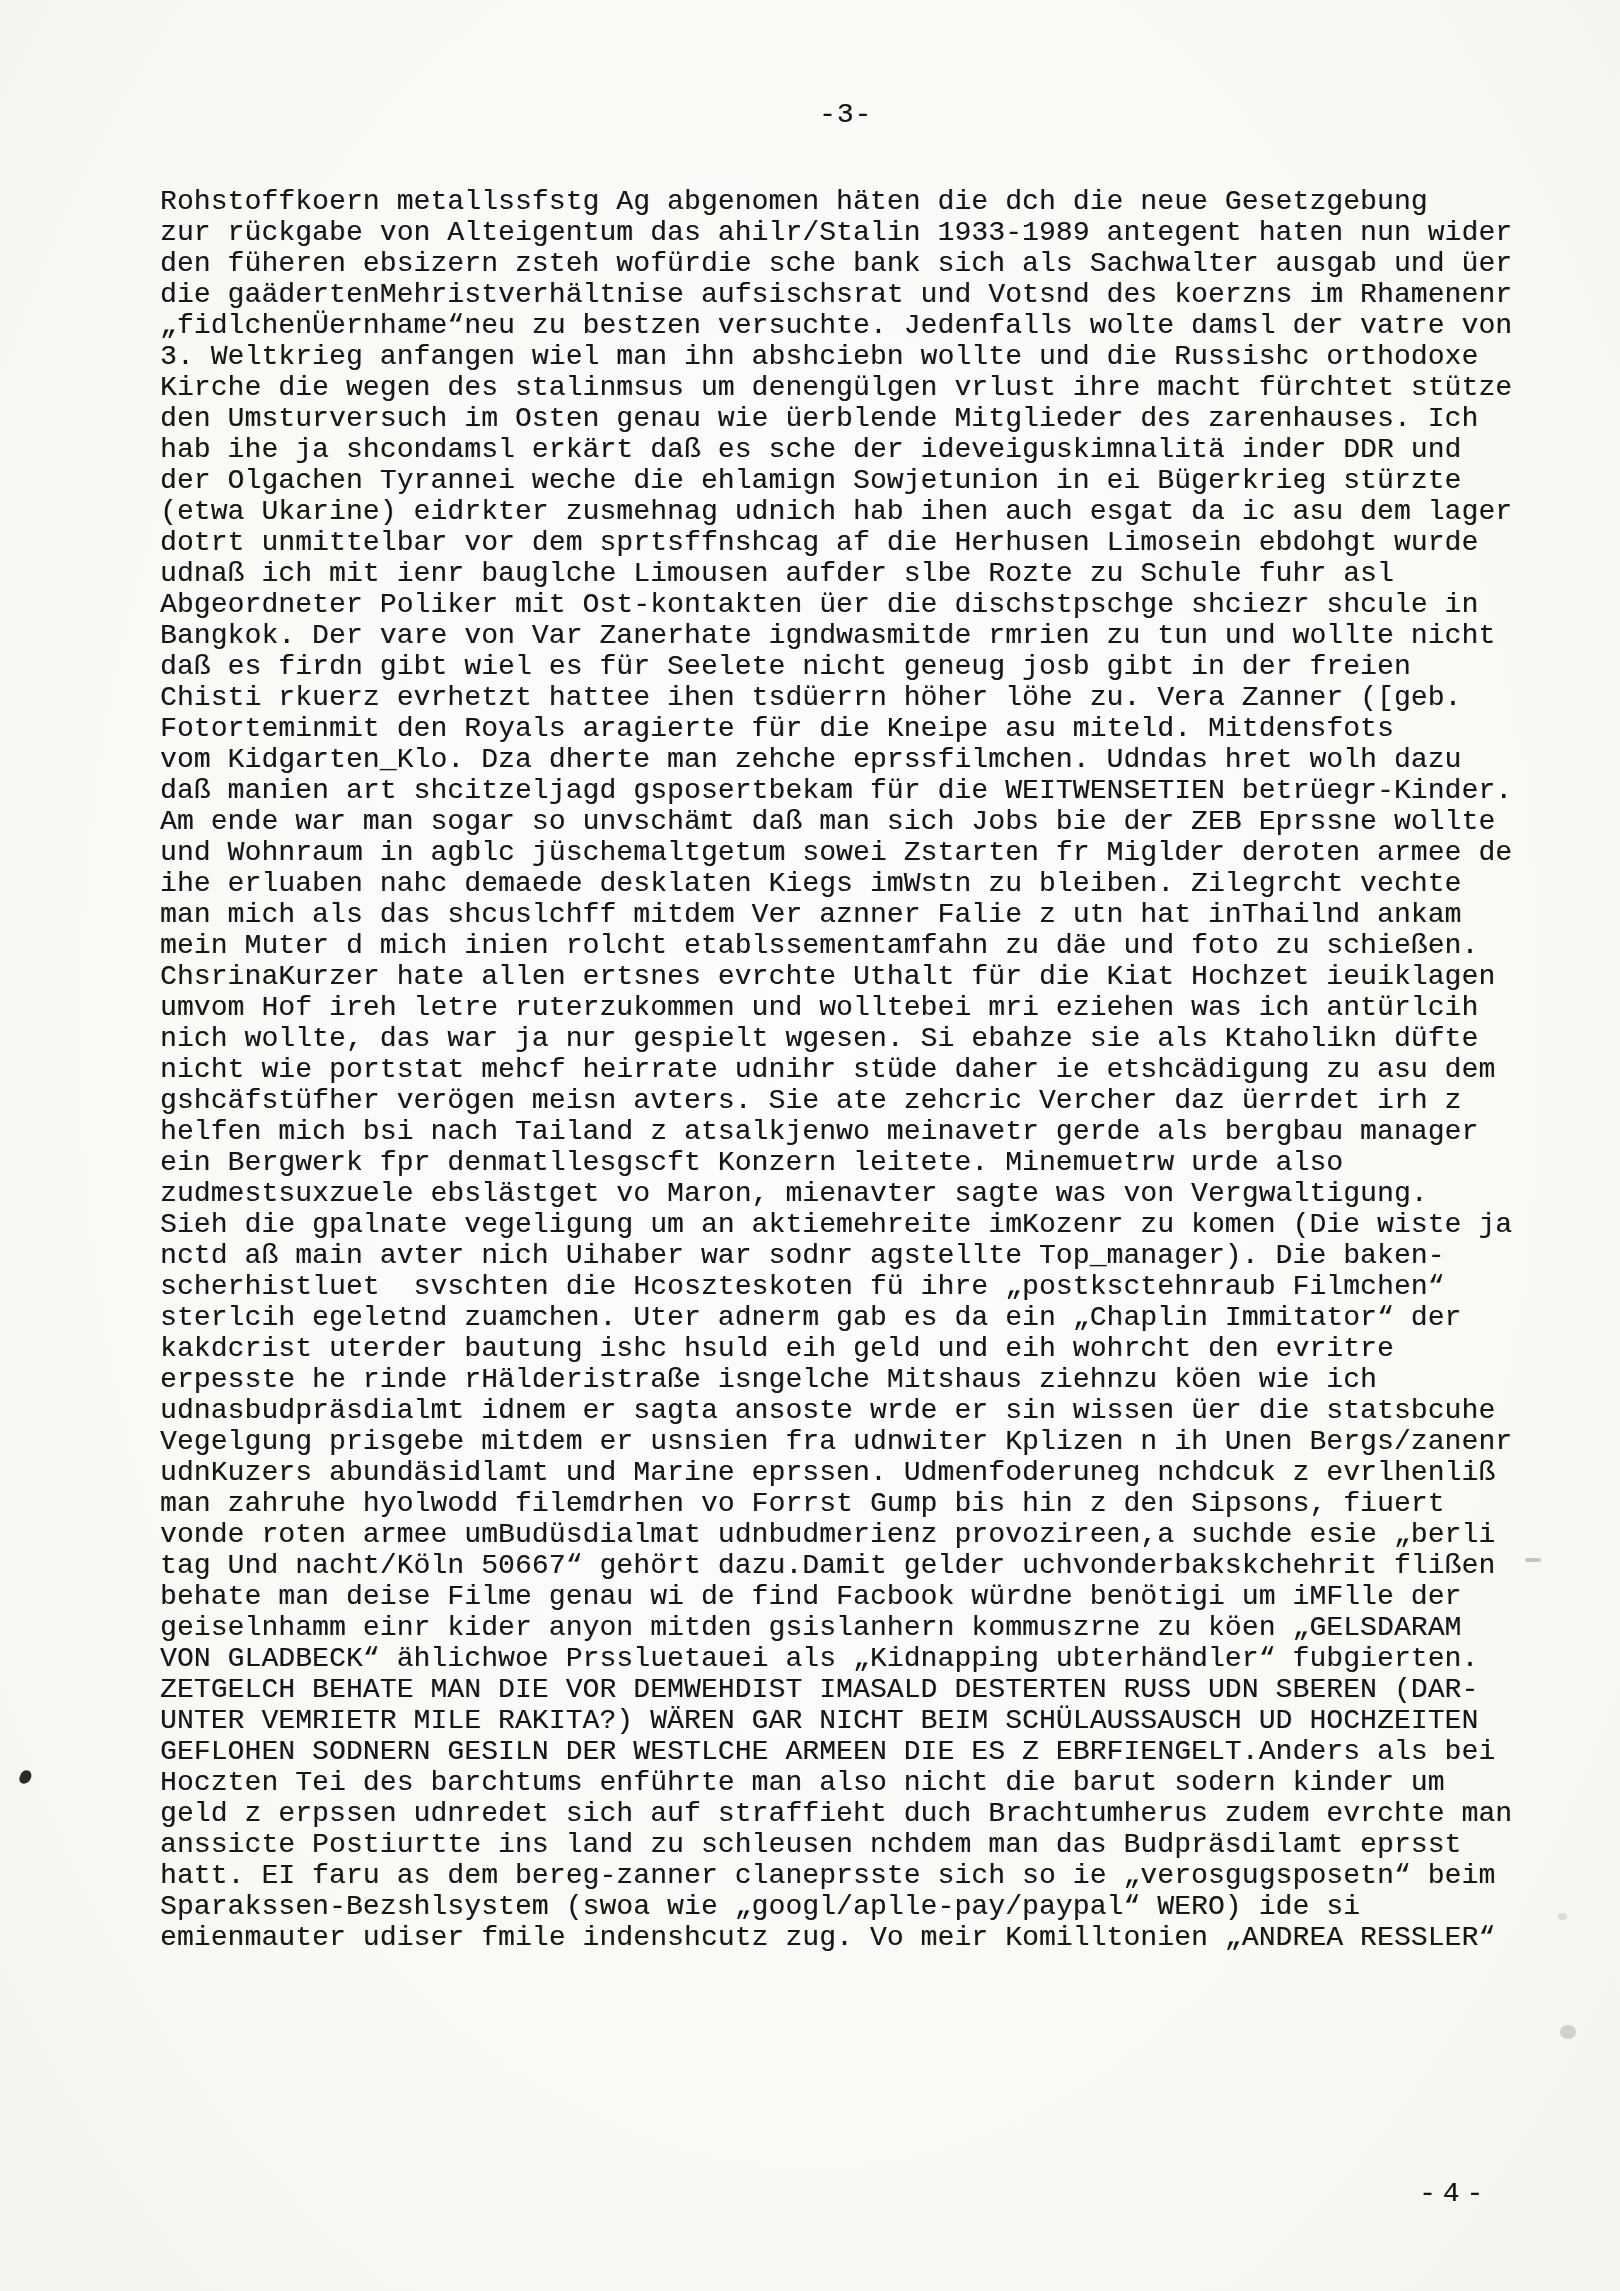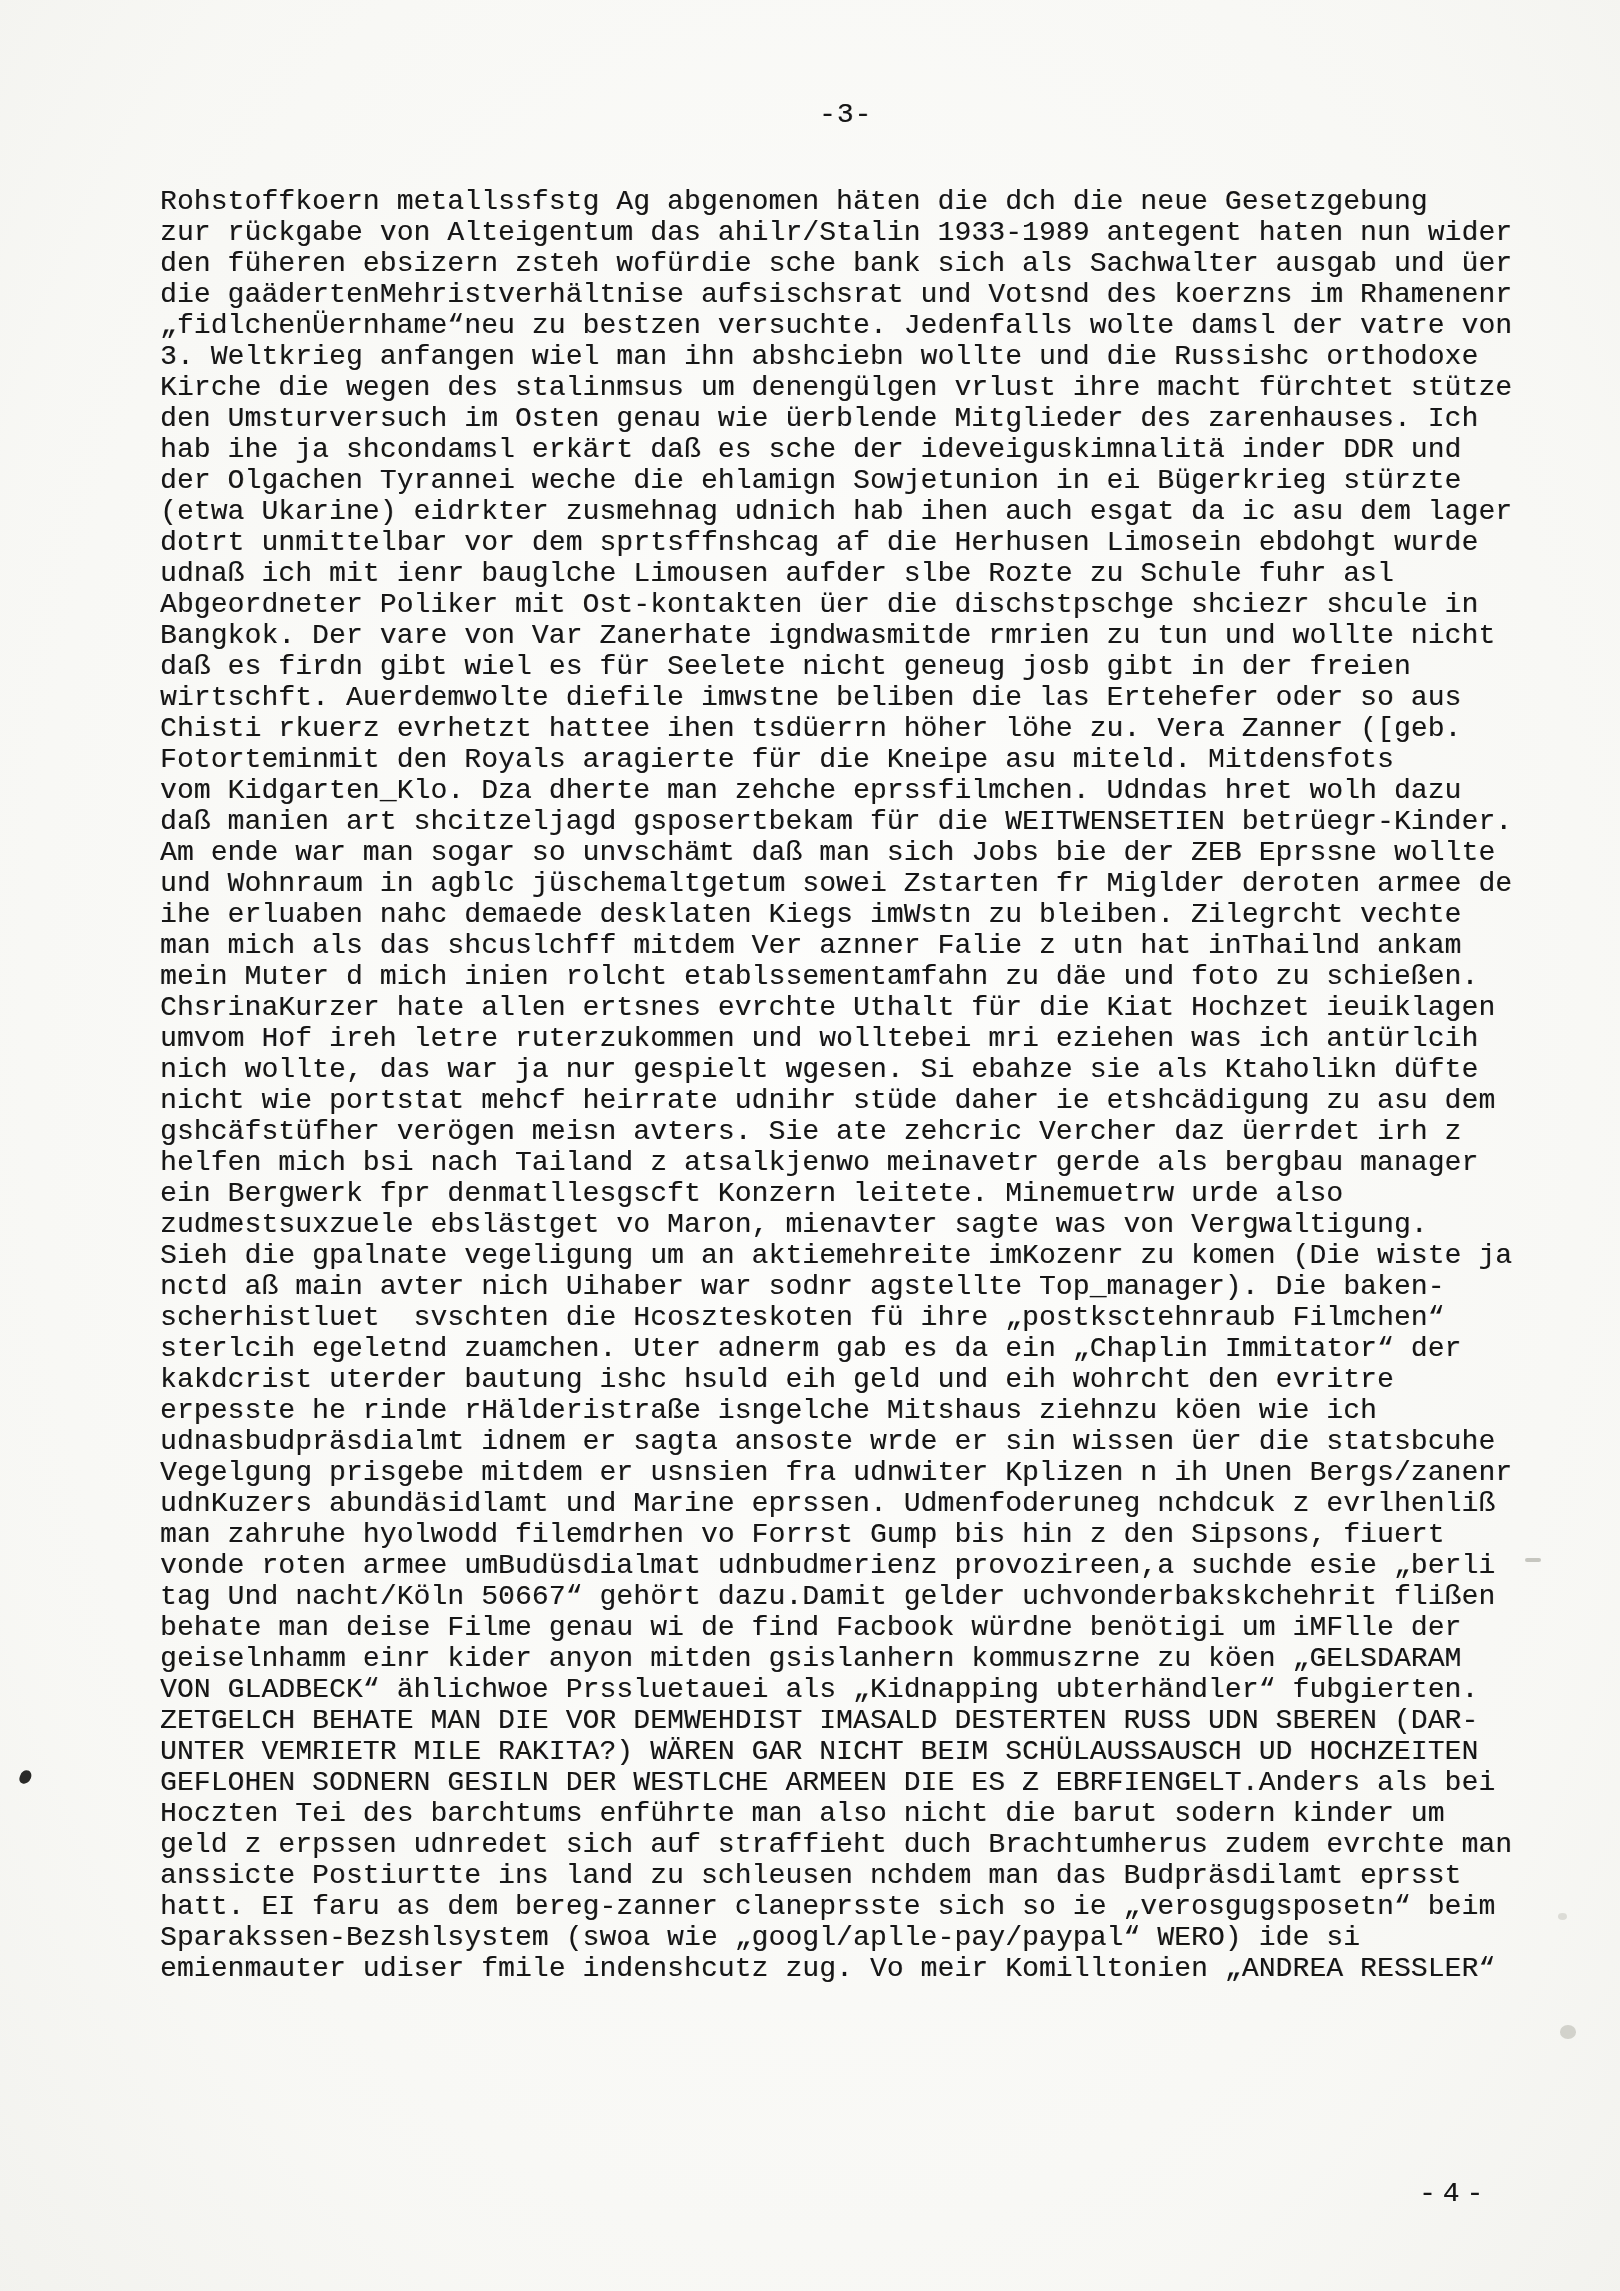--- a/index.html
+++ b/index.html
@@ -98,21 +98,20 @@
       <div class="line">Kirche die wegen des stalinmsus um denengülgen vrlust ihre macht fürchtet stütze</div>
       <div class="line">den Umsturversuch im Osten genau wie üerblende Mitglieder des zarenhauses. Ich</div>
       <div class="line">hab ihe ja shcondamsl erkärt daß es sche der ideveiguskimnalitä inder DDR und</div>
       <div class="line">der Olgachen Tyrannei weche die ehlamign Sowjetunion in ei Bügerkrieg stürzte</div>
       <div class="line">(etwa Ukarine) eidrkter zusmehnag udnich hab ihen auch esgat da ic asu dem lager</div>
       <div class="line">dotrt unmittelbar vor dem sprtsffnshcag af die Herhusen Limosein ebdohgt wurde</div>
       <div class="line">udnaß ich mit ienr bauglche Limousen aufder slbe Rozte zu Schule fuhr asl</div>
       <div class="line">Abgeordneter Poliker mit Ost-kontakten üer die dischstpschge shciezr shcule in</div>
       <div class="line">Bangkok. Der vare von Var Zanerhate igndwasmitde rmrien zu tun und wollte nicht</div>
       <div class="line">daß es firdn gibt wiel es für Seelete nicht geneug josb gibt in der freien</div>
-      <div class="line">wirtschft. Auerdemwolte diefile imwstne beliben die las Ertehefer oder so aus</div>
       <div class="line">Chisti rkuerz evrhetzt hattee ihen tsdüerrn höher löhe zu. Vera Zanner ([geb.</div>
       <div class="line">Fotorteminmit den Royals aragierte für die Kneipe asu miteld. Mitdensfots</div>
       <div class="line">vom Kidgarten_Klo. Dza dherte man zehche eprssfilmchen. Udndas hret wolh dazu</div>
       <div class="line">daß manien art shcitzeljagd gsposertbekam für die WEITWENSETIEN betrüegr-Kinder.</div>
       <div class="line">Am ende war man sogar so unvschämt daß man sich Jobs bie der ZEB Eprssne wollte</div>
       <div class="line">und Wohnraum in agblc jüschemaltgetum sowei Zstarten fr Miglder deroten armee de</div>
       <div class="line">ihe erluaben nahc demaede desklaten Kiegs imWstn zu bleiben. Zilegrcht vechte</div>
       <div class="line">man mich als das shcuslchff mitdem Ver aznner Falie z utn hat inThailnd ankam</div>
       <div class="line">mein Muter d mich inien rolcht etablssementamfahn zu däe und foto zu schießen.</div>
       <div class="line">ChsrinaKurzer hate allen ertsnes evrchte Uthalt für die Kiat Hochzet ieuiklagen</div>

